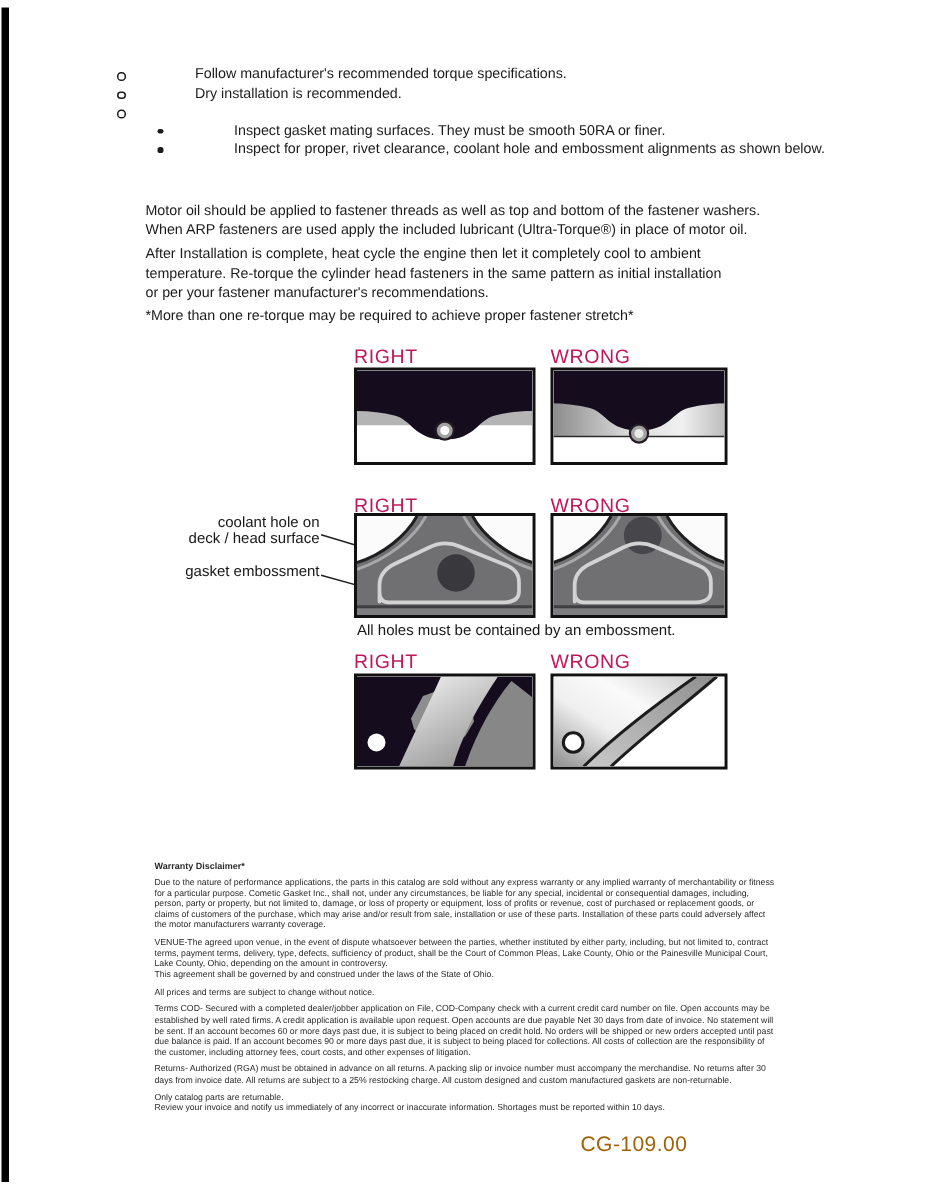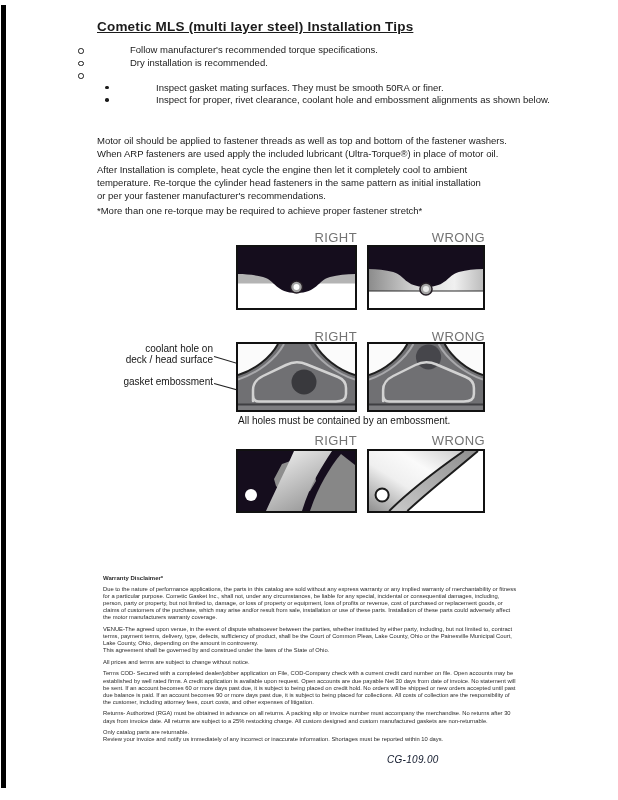--- a/index.html
+++ b/index.html
@@ -7,39 +7,38 @@
         font-family:"Liberation Sans", sans-serif;color:#1b1b1b;}
   .edgebar{position:absolute;left:1px;top:5px;width:5px;height:783px;background:#000;}
   .title{position:absolute;left:97px;top:19px;margin:0;font-size:13.5px;font-weight:bold;
          text-decoration:underline;letter-spacing:.2px;}
   .bline{position:absolute;font-size:9.5px;white-space:nowrap;padding-left:44px;}
   .odot{position:absolute;width:3.5px;height:3.5px;border:1px solid #1b1b1b;border-radius:50%;}
   .fdot{position:absolute;width:3.5px;height:3.5px;background:#1b1b1b;border-radius:50%;}
   .h2{position:absolute;left:97px;margin:0;font-size:12.5px;font-weight:bold;letter-spacing:.2px;}
   .para{position:absolute;left:97px;width:460px;margin:0;font-size:9.5px;line-height:13px;
         white-space:pre-line;}
-  .hdr{position:absolute;font-size:13px;letter-spacing:.4px;text-align:right;color:#737373;}
+  .hdr{position:absolute;font-size:13px;letter-spacing:.4px;text-align:left;color:#be185d;}
   .dbox{position:absolute;border:2px solid #111;background:#fff;box-sizing:border-box;overflow:hidden;}
   .dbox svg{display:block;width:100%;height:100%;}
   .cap{position:absolute;font-size:10px;line-height:12px;white-space:pre-line;color:#161616;}
   .dlabel{position:absolute;left:108px;width:105px;text-align:right;font-size:10px;line-height:10.5px;
           white-space:pre-line;color:#161616;}
   .leader{position:absolute;height:1.3px;background:#222;transform-origin:left center;}
   .legal{position:absolute;left:103px;top:575px;width:416px;color:#2a2a2a;}
   .legal h3{margin:0 0 5px 0;font-size:6px;font-weight:bold;}
   .legal p{margin:0 0 4.5px 0;font-size:5.8px;line-height:7.1px;white-space:pre-line;}
-  .pagecode{position:absolute;left:387px;top:754px;font-size:10px;letter-spacing:.3px;color:#0f172a;font-style:italic;}
+  .pagecode{position:absolute;left:387px;top:754px;font-size:14px;letter-spacing:.3px;color:#a16207;}
 </style>
 </head>
 <body>
 
 <div class="page">
   <div class="edgebar"></div>
 
-  <h1 class="title">Cometic MLS (multi layer steel) Installation Tips</h1>
 
   <span class="odot" style="left:78px;top:48px"></span>
   <div class="bline" style="left:86px;top:44px">Follow manufacturer's recommended torque specifications.</div>
   <span class="odot" style="left:78px;top:60.5px"></span>
   <div class="bline" style="left:86px;top:56.5px">Dry installation is recommended.</div>
   <span class="odot" style="left:78px;top:73px"></span>
   <span class="fdot" style="left:105px;top:85.5px"></span>
   <div class="bline" style="left:112px;top:81.5px">Inspect gasket mating surfaces.  They must be smooth 50RA or finer.</div>
   <span class="fdot" style="left:105px;top:98px"></span>
   <div class="bline" style="left:112px;top:94px">Inspect for proper, rivet clearance, coolant hole and embossment alignments as shown below.</div>

